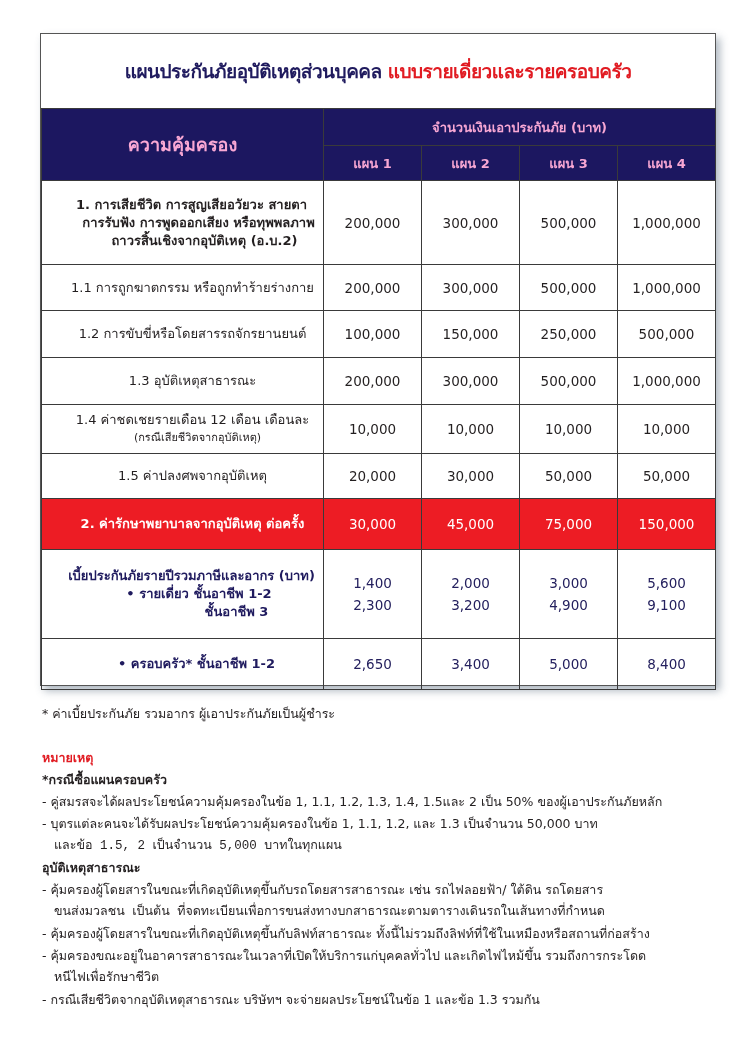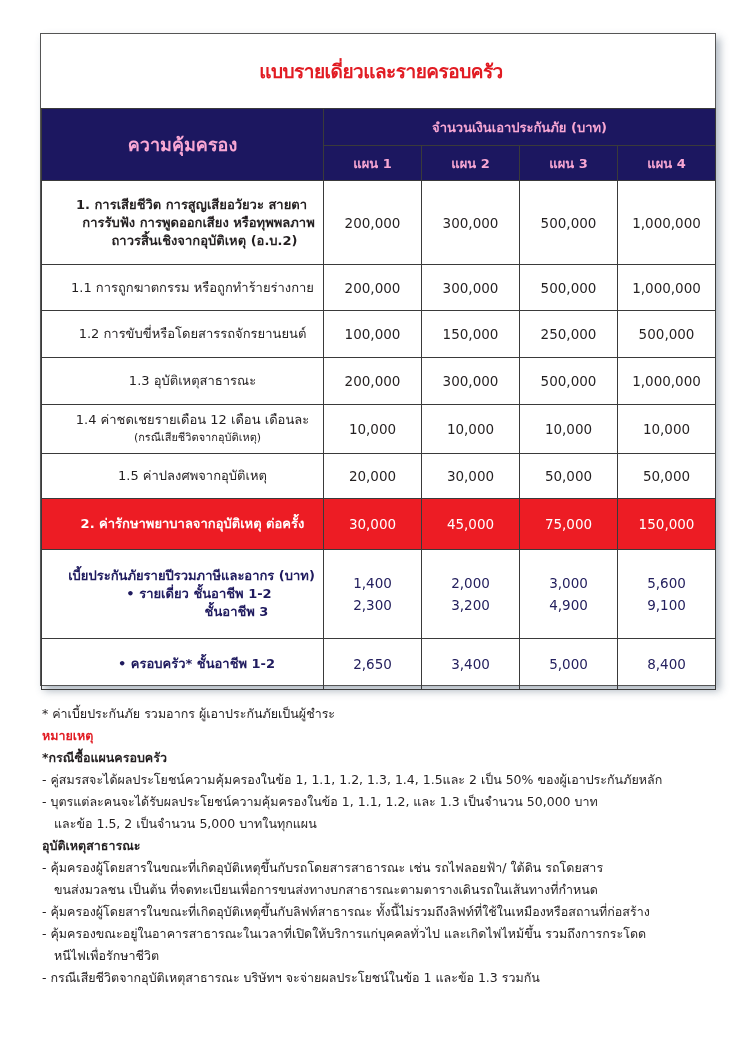--- a/index.html
+++ b/index.html
@@ -33,30 +33,31 @@
     tr.rp td { height: 88px; }
     tr.rf td { height: 50px; }
     td.blue-num { color: #24205e; font-size: 13.5px; line-height: 22px; }
     .desc .lvl0 { padding-left: 18px; color: #231f20; font-weight: bold; }
     .desc .ind { padding-left: 26px; display: block; }
     .desc .sub { padding-left: 20px; text-align: right; }
     .desc .small { font-size: 11px; padding-left: 30px; display: block; }
     .desc .navy { color: #1f1a5e; font-weight: bold; }
     .notes { position: absolute; left: 42px; top: 703px; width: 690px; font-size: 12.5px;
              line-height: 22px; color: #231f20; }
-    .notes .footnote { }
+    .notes .footnote { margin-bottom: 22px; }
     .notes .red-h { color: #e11b22; font-weight: bold; }
     .notes .bold-h { font-weight: bold; }
-    .notes .li-cont { padding-left: 12px; }
+    .notes .li-cont { padding-left: 12px; font-family: Liberation Mono, monospace; }
   </style>
 </head>
 <body>
 
 <div class="doc-box">
   <div class="title">
+    <span class="t-blue">แผนประกันภัยอุบัติเหตุส่วนบุคคล</span>
     <span class="t-red">แบบรายเดี่ยวและรายครอบครัว</span>
   </div>
 
   <table class="cov">
     <colgroup>
       <col style="width:282px">
         <col style="width:98px">
         <col style="width:98px">
         <col style="width:98px">
         <col style="width:98px">

